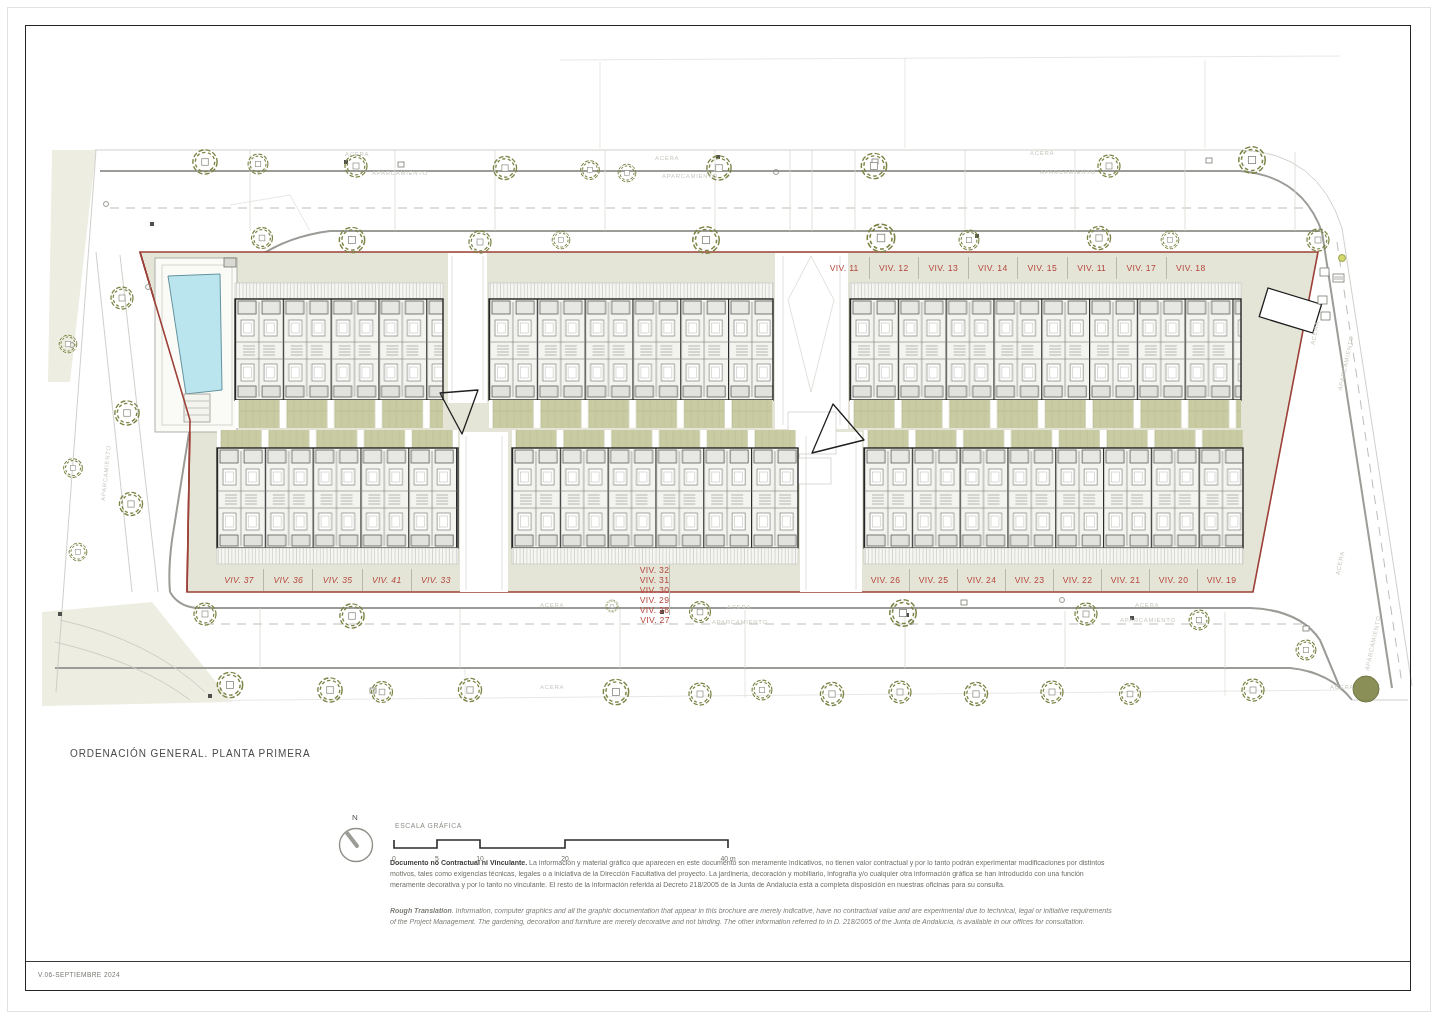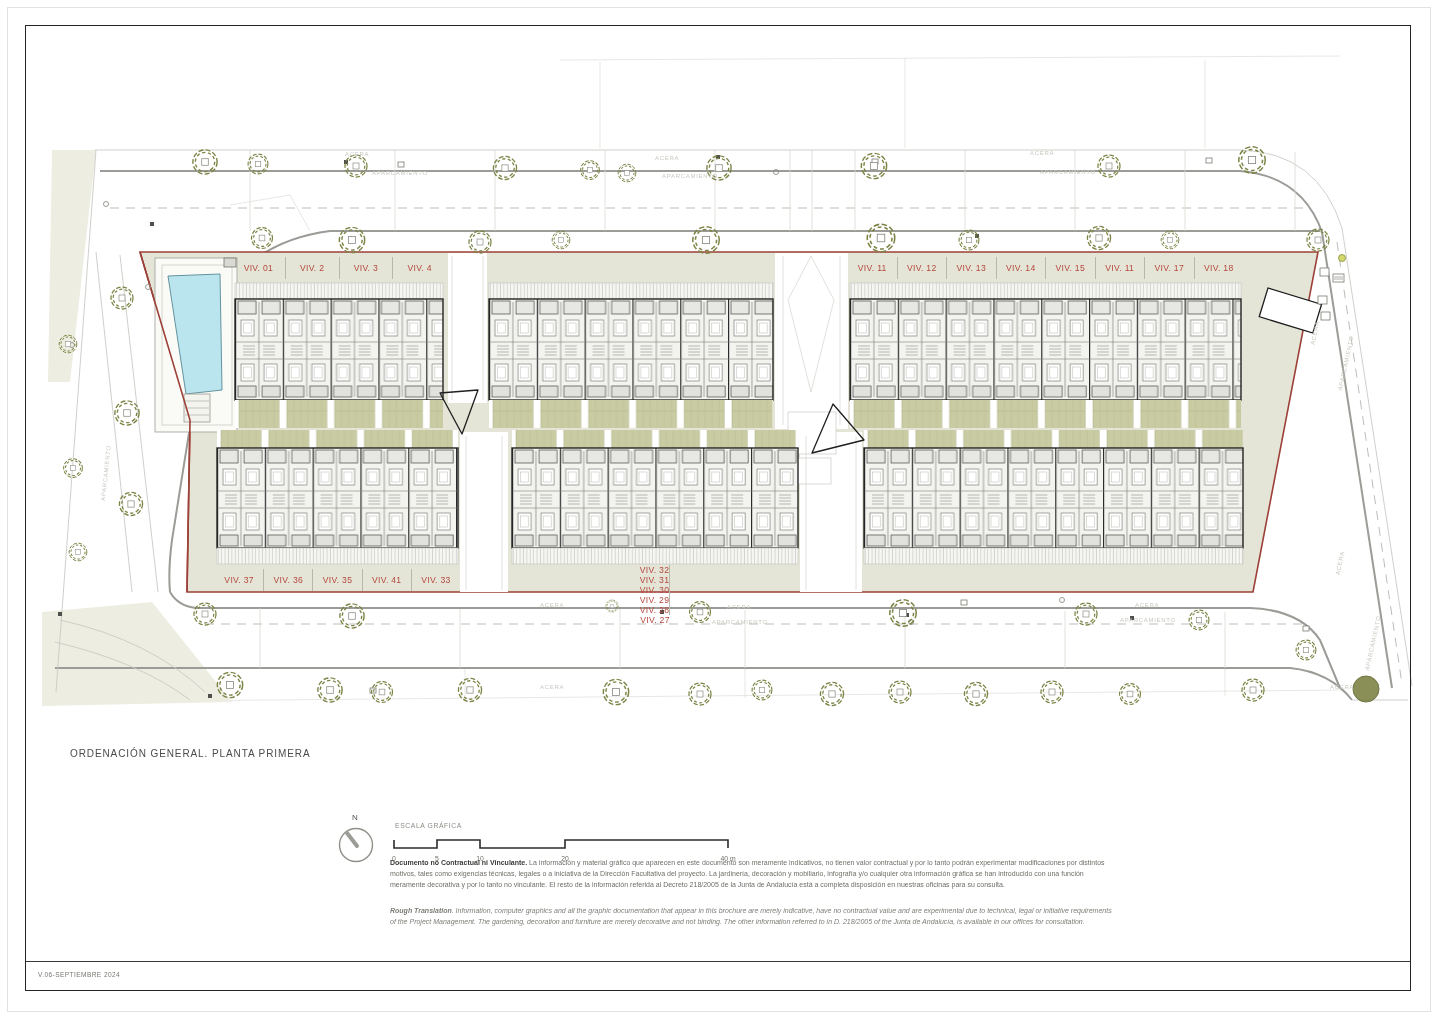--- a/index.html
+++ b/index.html
@@ -338,54 +338,58 @@
       <use href="#tree" transform="translate(900,692)"></use>
       <use href="#tree" transform="translate(976,694) scale(1.05)"></use>
       <use href="#tree" transform="translate(1052,692)"></use>
       <use href="#tree" transform="translate(1130,694) scale(0.95)"></use>
       <use href="#tree" transform="translate(1253,690)"></use>
       <use href="#tree" transform="translate(1306,650) scale(0.9)"></use>
       <circle class="tree-solid" cx="1366" cy="689" r="13"></circle>
     </g>
   </svg>
 
-  <div class="band" style="left:232px;top:253px;width:214px;">
-
-  <span class="ucell">VIV. 01</span>
-      <span class="ucell">VIV. 2</span>
-      <span class="ucell">VIV. 3</span>
-      <span class="ucell">VIV. 4</span>
-    </div>
-  <div class="band" style="left:848px;top:253px;width:395px;justify-content:flex-end;">
+  <div class="band" style="left:820px;top:253px;width:395px;justify-content:flex-end;">
 
   <span class="ucell">VIV. 11</span>
       <span class="ucell">VIV. 12</span>
       <span class="ucell">VIV. 13</span>
       <span class="ucell">VIV. 14</span>
       <span class="ucell">VIV. 15</span>
       <span class="ucell">VIV. 11</span>
       <span class="ucell">VIV. 17</span>
       <span class="ucell">VIV. 18</span>
     </div>
-  <div class="band" style="left:215px;top:565px;width:245px;">
+  <div class="band" style="left:215px;top:565px;width:245px;font-style:italic;">
 
   <span class="ucell">VIV. 37</span>
       <span class="ucell">VIV. 36</span>
       <span class="ucell">VIV. 35</span>
       <span class="ucell">VIV. 41</span>
       <span class="ucell">VIV. 33</span>
     </div>
   <div class="band" style="left:510px;top:565px;width:290px;flex-direction:column;">
 
   <span class="ucell">VIV. 32</span>
       <span class="ucell">VIV. 31</span>
       <span class="ucell">VIV. 30</span>
       <span class="ucell">VIV. 29</span>
       <span class="ucell">VIV. 28</span>
       <span class="ucell">VIV. 27</span>
+    </div>
+  <div class="band" style="left:862px;top:565px;width:383px;">
+
+  <span class="ucell">VIV. 26</span>
+      <span class="ucell">VIV. 25</span>
+      <span class="ucell">VIV. 24</span>
+      <span class="ucell">VIV. 23</span>
+      <span class="ucell">VIV. 22</span>
+      <span class="ucell">VIV. 21</span>
+      <span class="ucell">VIV. 20</span>
+      <span class="ucell">VIV. 19</span>
     </div>
 
   <span class="st" style="left:345px;top:151px;">ACERA</span>
   <span class="st" style="left:655px;top:155px;">ACERA</span>
   <span class="st" style="left:1030px;top:150px;">ACERA</span>
   <span class="st" style="left:372px;top:170px;">APARCAMIENTO</span>
   <span class="st" style="left:662px;top:173px;">APARCAMIENTO</span>
   <span class="st" style="left:1040px;top:169px;">APARCAMIENTO</span>
   <span class="st" style="left:540px;top:602px;">ACERA</span>
   <span class="st" style="left:727px;top:604px;">ACERA</span>

